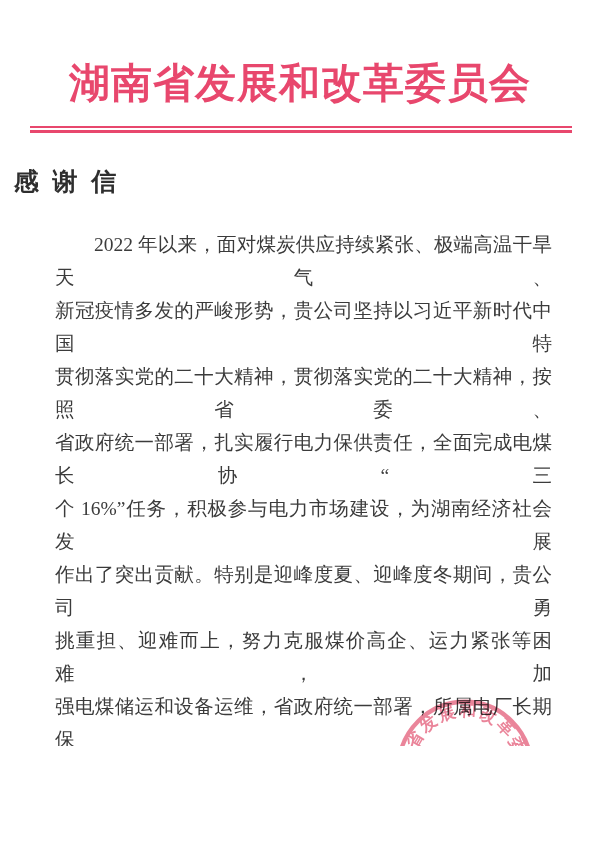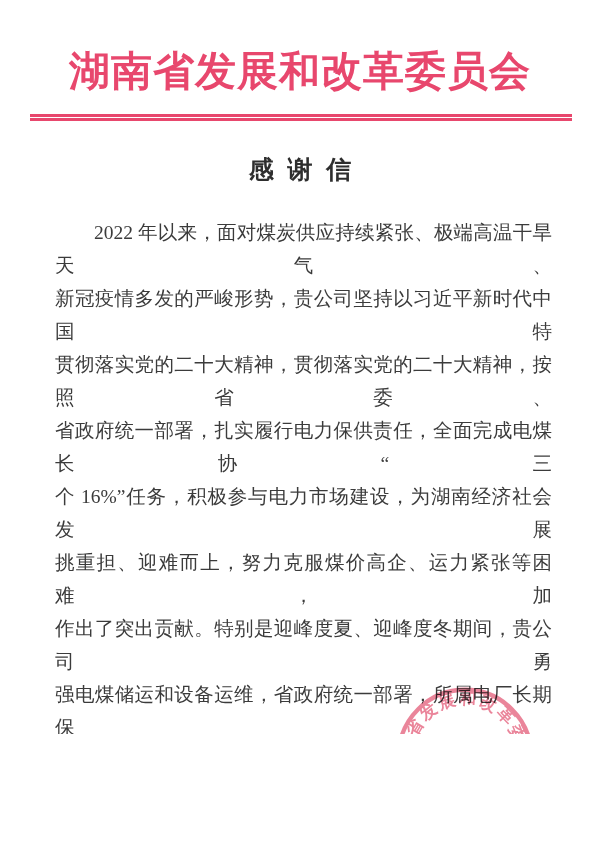--- a/index.html
+++ b/index.html
@@ -1,20 +1,20 @@
 <!DOCTYPE html>
 <html><head>
 <meta charset="utf-8">
 <style>
   * { margin:0; padding:0; box-sizing:border-box; }
   html,body { background:#ffffff; }
   .page {
     position:relative;
     width:600px; height:730px;
-    margin:4px auto;
+    margin:16px auto;
     background:#ffffff;
     overflow:hidden;
     font-family:"Liberation Serif","DejaVu Serif",serif;
     color:#3b3b3b;
   }
   
   .letterhead {
     position:absolute; top:40px; left:0; right:0;
     text-align:center;
     font-size:41px; font-weight:bold;
@@ -27,21 +27,20 @@
     background:linear-gradient(to bottom,
       #e8476d 0px, #e8476d 2.5px,
       #ffffff 2.5px, #ffffff 4px,
       #e8476d 4px, #e8476d 7px);
   }
   .rule-top { top:110px; }
   .rule-bottom { top:825px; }
   
   .doc-title {
     position:absolute; top:149px; left:0; right:0;
-    text-align:center;
     font-size:25px; font-weight:bold;
     color:#2e2e2e;
     letter-spacing:0.55em; text-indent:0.55em;
   }
   
   .body {
     position:absolute; top:212px; left:55px; right:48px;
     font-size:19.5px; color:#3b3b3b;
   }
   .line { line-height:33px; min-height:33px; }
@@ -74,22 +73,22 @@
 
   <div class="doc-title">感谢信</div>
 
   <div class="body">
 
     <div class="line indent fill">2022 年以来，面对煤炭供应持续紧张、极端高温干旱天气、</div>
     <div class="line fill">新冠疫情多发的严峻形势，贵公司坚持以习近平新时代中国特</div>
     <div class="line fill">贯彻落实党的二十大精神，贯彻落实党的二十大精神，按照省委、</div>
     <div class="line fill">省政府统一部署，扎实履行电力保供责任，全面完成电煤长协“三</div>
     <div class="line fill">个 16%”任务，积极参与电力市场建设，为湖南经济社会发展</div>
+    <div class="line fill">作出了突出贡献。特别是迎峰度夏、迎峰度冬期间，贵公司勇</div>
     <div class="line fill">挑重担、迎难而上，努力克服煤价高企、运力紧张等困难，加</div>
-    <div class="line fill">作出了突出贡献。特别是迎峰度夏、迎峰度冬期间，贵公司勇</div>
     <div class="line fill">强电煤储运和设备运维，省政府统一部署，所属电厂长期保</div>
     <div class="line">了国有企业顶梁柱作用。</div>
 
   </div>
 
   <div class="signature">
     <div class="sig-org">湖南省发展和改革委员会</div>
     <div class="sig-date">2023 年 1 月 9 日</div>
   </div>
 

